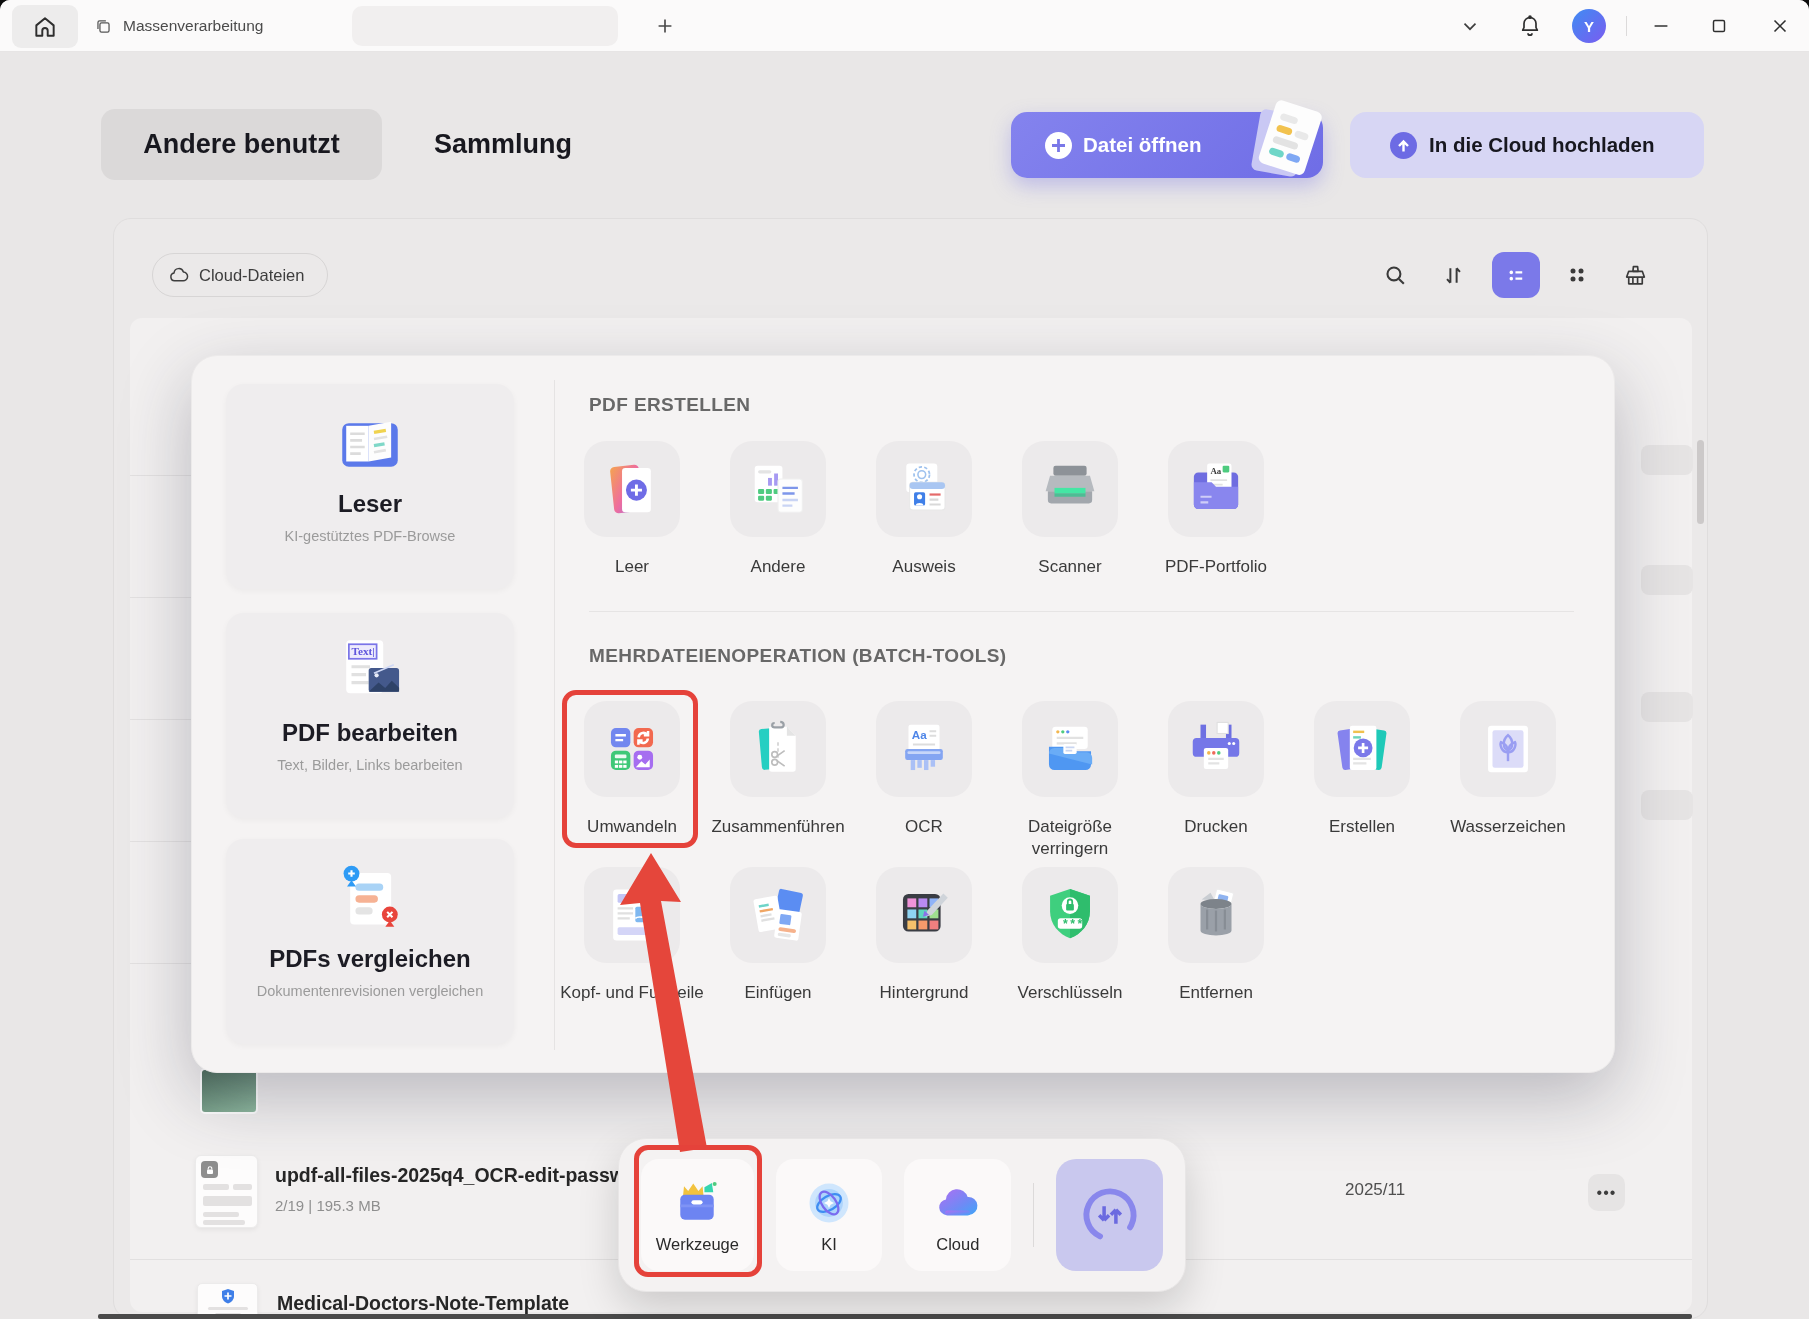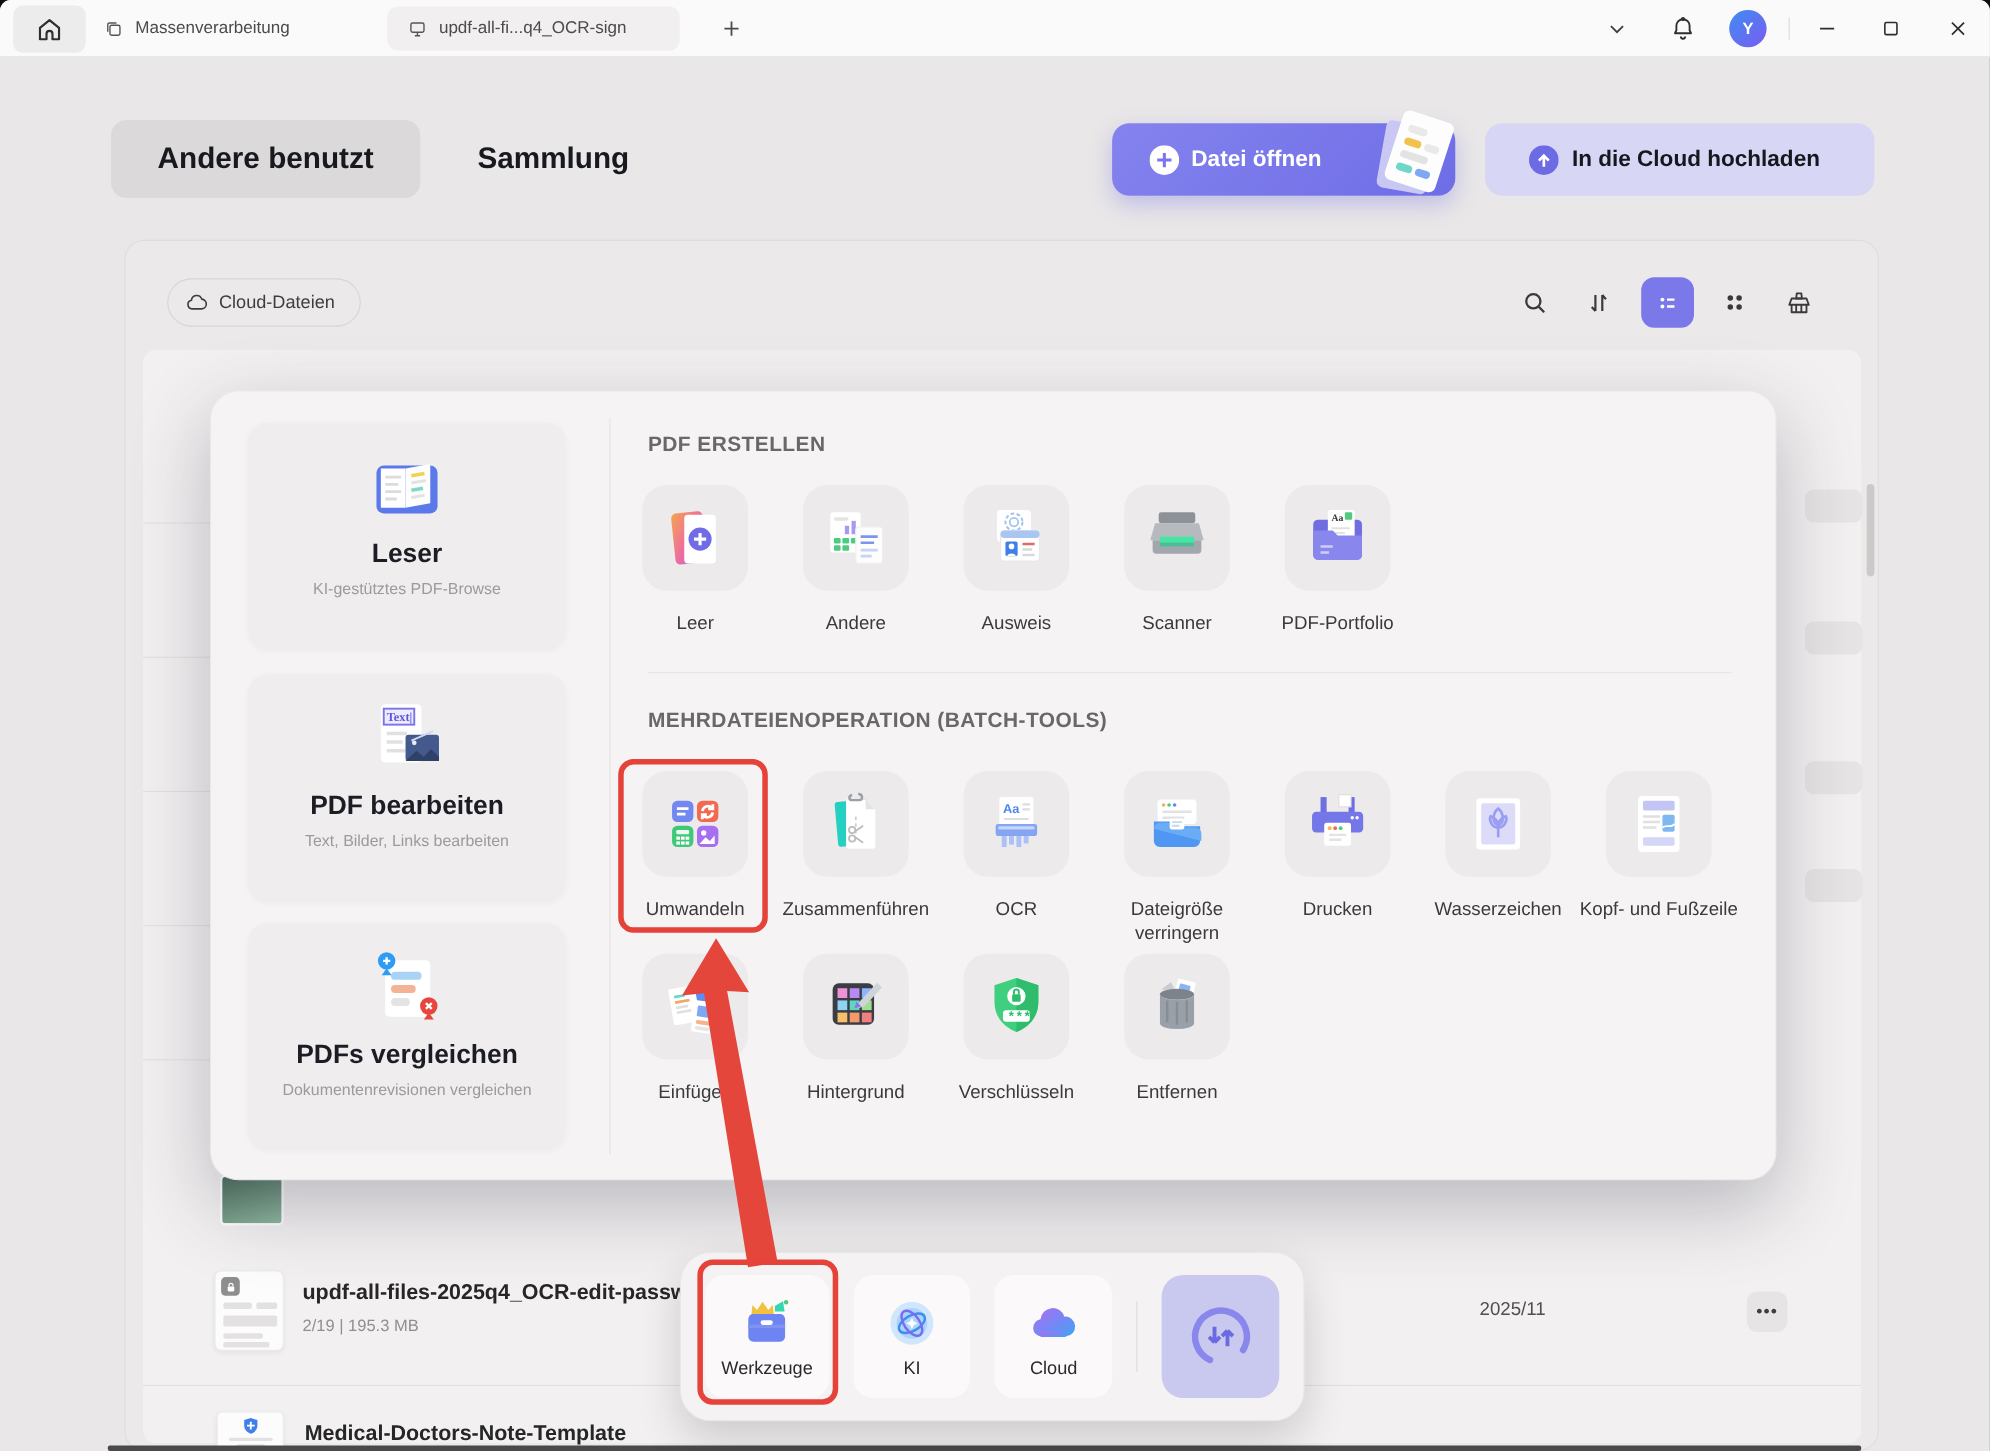--- a/index.html
+++ b/index.html
@@ -103,29 +103,20 @@
     <div class="tab2bg"></div>
     <div class="tab" style="left:94px;">
       <span class="ticon">
           <svg viewBox="0 0 24 24" fill="none" stroke="#555" stroke-width="1.6" style="width: 100%; height: 100%; display: block;">
             <rect x="7.5" y="7.5" width="11.5" height="11.5" rx="2"></rect>
             <path d="M5 15V7a2 2 0 0 1 2-2h8"></path>
           </svg>
         </span>
       <span>Massenverarbeitung</span>
     </div>
-    <div class="tab" style="left:370px;">
-      <span class="ticon">
-          <svg viewBox="0 0 24 24" fill="none" stroke="#555" stroke-width="1.6" style="width: 100%; height: 100%; display: block;">
-            <rect x="4.5" y="5" width="15" height="10.5" rx="2"></rect>
-            <path d="M9 19.5h6M12 15.5v4"></path>
-          </svg>
-        </span>
-      <span>updf-all-fi...q4_OCR-sign</span>
-    </div>
     <div class="tb-ico" style="left:643px;">
         <span style="width:22px;height:22px;">
           <svg viewBox="0 0 24 24" fill="none" stroke="#4a4a4a" stroke-width="1.8" style="width: 100%; height: 100%; display: block;">
             <path d="M12 5v14M5 12h14"></path>
           </svg>
         </span>
       </div>
     <div class="tb-ico" style="left:1448px;">
         <span style="width:22px;height:22px;">
           <svg viewBox="0 0 24 24" fill="none" stroke="#3e3e3e" stroke-width="1.8" style="width: 100%; height: 100%; display: block;">
@@ -546,20 +537,37 @@
               <g stroke="#e3e3e3" stroke-width="2">
                 <path d="M21 37h14M21 41h10"></path>
               </g>
             </svg>
           </div>
           <div class="tlabel">Drucken</div>
         </div>
         <div class="tool">
           <div class="tibox">
             <svg viewBox="0 0 56 56">
+              <rect x="8" y="10" width="20" height="36" rx="2.5" fill="#8583ee" transform="rotate(-8 18 28)"></rect>
+              <rect x="28" y="10" width="20" height="36" rx="2.5" fill="#1fc9b8" transform="rotate(8 38 28)"></rect>
+              <rect x="17" y="7" width="24" height="40" rx="2" fill="#fff"></rect>
+              <path d="M20 12.5h10" stroke="#f0c14e" stroke-width="2.2"></path>
+              <path d="M20 17.5h7" stroke="#6ed4b8" stroke-width="2.2"></path>
+              <g stroke="#e4e4e4" stroke-width="2">
+                <path d="M20 37h16M20 41h12"></path>
+              </g>
+              <circle cx="29" cy="27" r="8.5" fill="#7b79e9"></circle>
+              <path d="M29 22.5v9M24.5 27h9" stroke="#fff" stroke-width="2.4"></path>
+            </svg>
+          </div>
+          <div class="tlabel">Erstellen</div>
+        </div>
+        <div class="tool">
+          <div class="tibox">
+            <svg viewBox="0 0 56 56">
               <rect x="10" y="7" width="36" height="42" rx="3" fill="#fff"></rect>
               <rect x="14" y="11" width="28" height="34" rx="2" fill="#dcdcf8"></rect>
               <g fill="none" stroke="#9a9ef2" stroke-width="2.2">
                 <path d="M28 31v8"></path>
                 <path d="M28 31c-6 0-7.5-7-6.3-9.2 3 1 6.3 3.2 6.3 9.2z"></path>
                 <path d="M28 31c6 0 7.5-7 6.3-9.2-3 1-6.3 3.2-6.3 9.2z"></path>
                 <path d="M24.2 23.5c0-4 1.2-6 3.8-8 2.6 2 3.8 4 3.8 8 0 3.2-1.8 5.2-3.8 5.2s-3.8-2-3.8-5.2z"></path>
               </g>
             </svg>
           </div>

